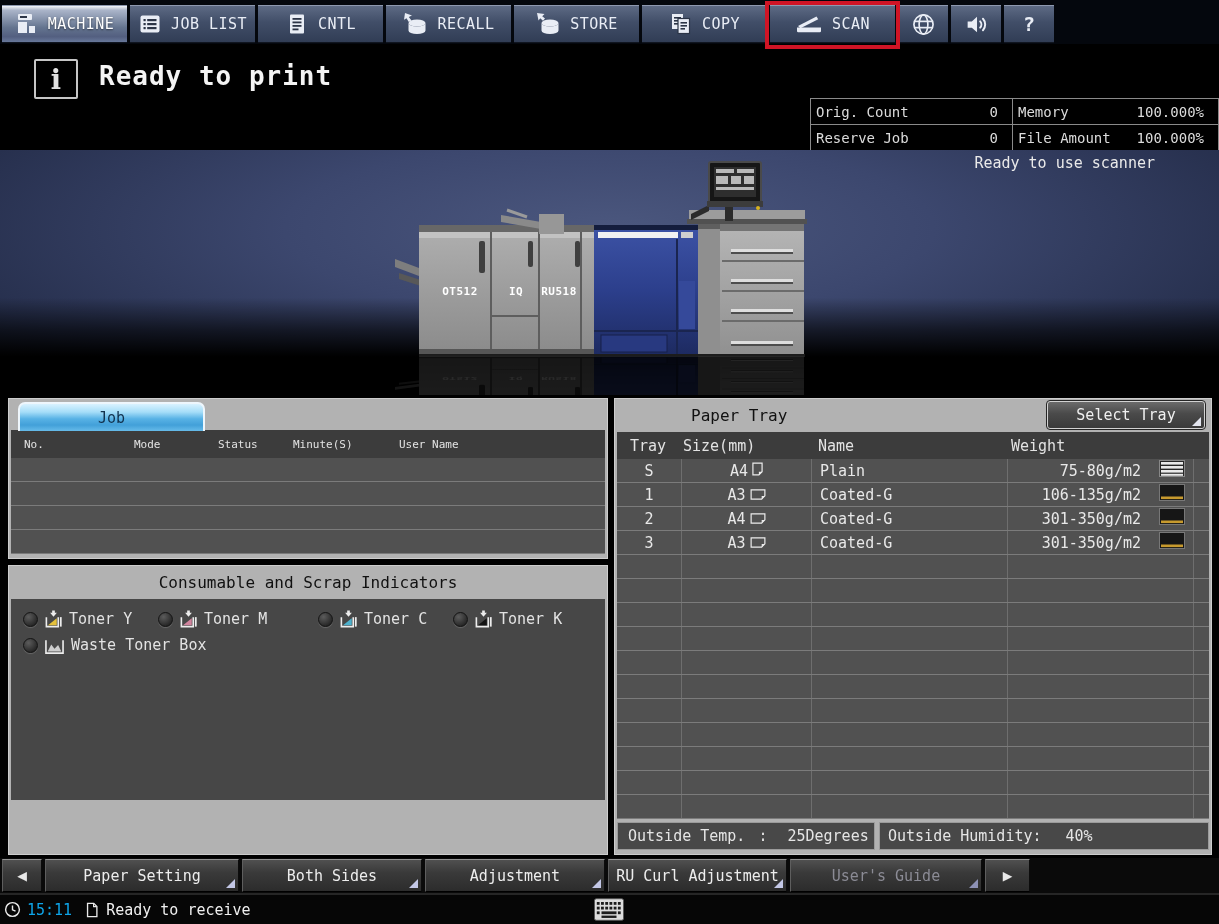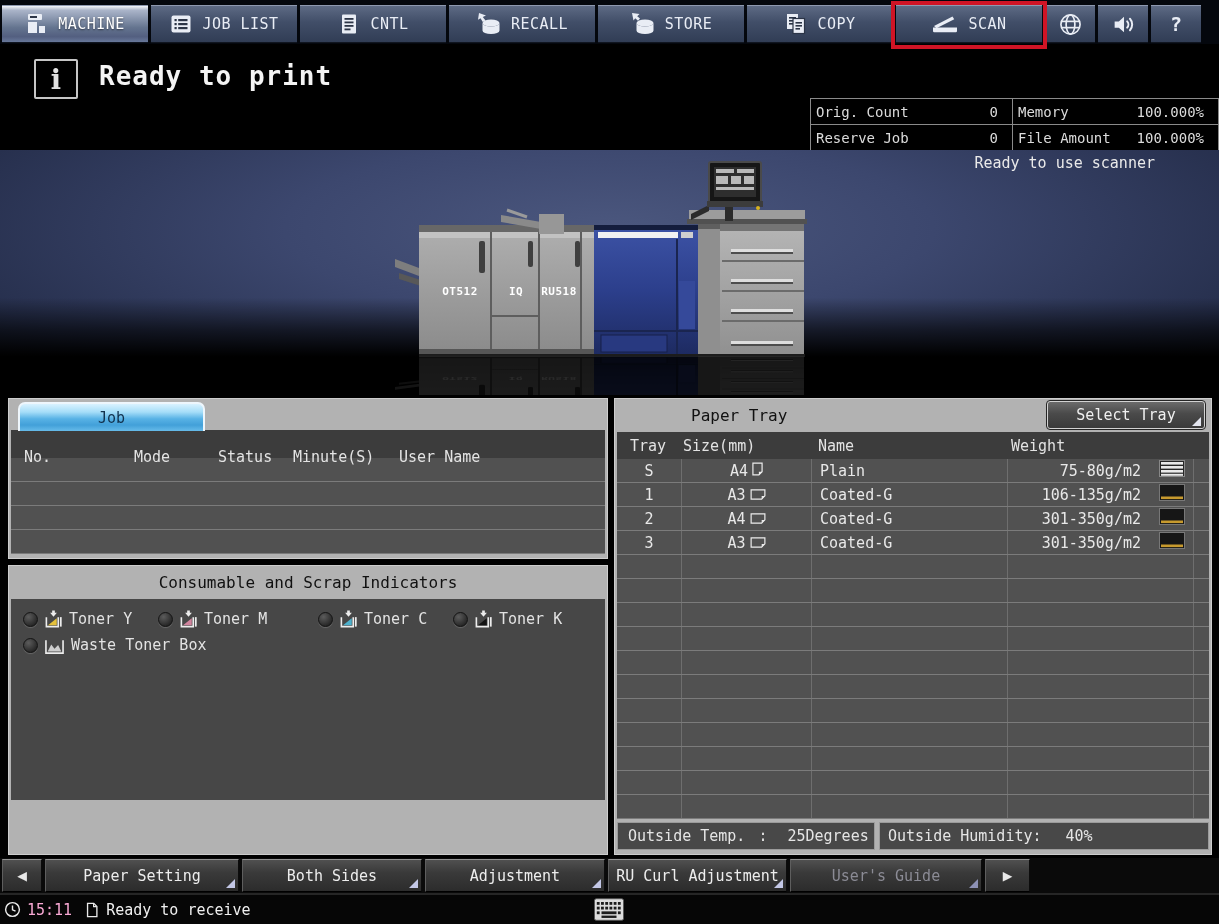--- a/index.html
+++ b/index.html
@@ -2,21 +2,21 @@
 <html><head>
 <meta charset="utf-8">
 <style>
   html,body{margin:0;padding:0;background:#000;}
   #screen{position:relative;width:1219px;height:924px;background:#000;overflow:hidden;
           font-family:"DejaVu Sans Mono",monospace;}
 
   
   #tab-bar{position:absolute;left:0;top:0;width:1219px;height:44px;background:#04070d;
            display:flex;gap:3px;padding:5px 2px 1px;box-sizing:border-box;}
-  .tab{position:relative;width:146px;display:flex;align-items:center;justify-content:center;gap:9px;
+  .tab{position:relative;width:125px;display:flex;align-items:center;justify-content:center;gap:9px;
        background:linear-gradient(180deg,#5d6a84 0%,#414e68 45%,#313d55 100%);
        border-top:1px solid #8e99b0;border-bottom:1px solid #10151f;color:#e9edf5;cursor:pointer;box-sizing:border-box;}
   .tab.active{background:linear-gradient(180deg,#f4f6fa 0%,#aab4c9 12%,#64748f 60%,#535f80 85%,#68789a 100%);}
   .tab.active .tab-label{color:#fff;text-shadow:0 1px 2px rgba(0,0,0,.55);}
   .tab-label{font-size:15px;letter-spacing:.5px;white-space:nowrap;}
   .tab-icon{display:flex;align-items:center;}
   .icon-btn{width:50px;}
   .help-glyph{font-size:20px;font-weight:bold;color:#e9edf5;}
   .red-frame{position:absolute;top:-5px;bottom:-7px;left:-5px;right:-5px;
              border:4px solid #d01425;z-index:9;pointer-events:none;}
@@ -52,21 +52,21 @@
   
   #job-panel{position:absolute;left:8px;top:398px;width:600px;height:161px;background:#b2b2b2;
              border:1px solid #cdcdcd;box-sizing:border-box;}
   #job-tabs-row{position:relative;height:31px;}
   #job-tab{position:absolute;left:9px;bottom:-1px;width:187px;height:29px;z-index:2;cursor:pointer;
      background:linear-gradient(180deg,#d9f2ff 0%,#a5ddf8 30%,#58b2e5 55%,#42a0d9 78%,#66bbe9 100%);
      border:2px solid #eef6fc;border-bottom:none;border-radius:7px 7px 0 0;
      display:flex;align-items:center;justify-content:center;font-size:15px;color:#12324e;box-sizing:border-box;}
   #job-table{margin:0 2px;background:#515151;}
   #job-head{position:relative;height:28px;background:#3c3c3c;}
-  #job-head span{position:absolute;top:18px;font-size:15px;color:#e3e3e3;}
+  #job-head span{position:absolute;top:8px;font-size:11px;color:#e3e3e3;}
   .job-row{height:23px;border-bottom:1px solid #7b7b7b;}
 
   
   #cons-panel{position:absolute;left:8px;top:565px;width:600px;height:290px;background:#b2b2b2;
               border:1px solid #cdcdcd;box-sizing:border-box;}
   #cons-title{height:33px;display:flex;align-items:center;justify-content:center;font-size:16px;color:#111;}
   #cons-body{position:relative;margin:0 2px;height:201px;background:#474747;}
   .cons-item{position:absolute;display:flex;align-items:center;gap:6px;height:20px;}
   .led{width:13px;height:13px;border-radius:50%;flex:none;
        background:radial-gradient(circle at 35% 30%,#5c5c5c,#262626 75%);
@@ -118,21 +118,21 @@
   .nav-btn.corner-tri::after{content:"";position:absolute;right:3px;bottom:3px;width:0;height:0;
            border-left:9px solid transparent;border-bottom:9px solid #c3c7e6;}
   .nav-btn.disabled{color:#8b8b95;}
   .nav-btn.disabled.corner-tri::after{border-bottom-color:#8d91b5;}
   .nav-btn.arrow{font-size:16px;color:#e8e8e8;}
 
   
   #status-bar{position:absolute;left:0;top:893px;width:1219px;height:31px;background:#060606;
               border-top:2px solid #262626;box-sizing:border-box;display:flex;align-items:center;}
   #sb-clock{margin-left:4px;display:flex;}
-  #sb-time{margin-left:6px;font-size:15px;color:#f9a8d4;}
+  #sb-time{margin-left:6px;font-size:15px;color:#0ea5e9;}
   #sb-page{margin-left:12px;display:flex;}
   #sb-msg{margin-left:6px;font-size:15px;color:#efefef;}
   #sb-keyboard{position:absolute;left:594px;top:3px;display:flex;cursor:pointer;}
 </style>
 </head>
 <body>
 
 <div id="screen">
 
   <div id="tab-bar">

